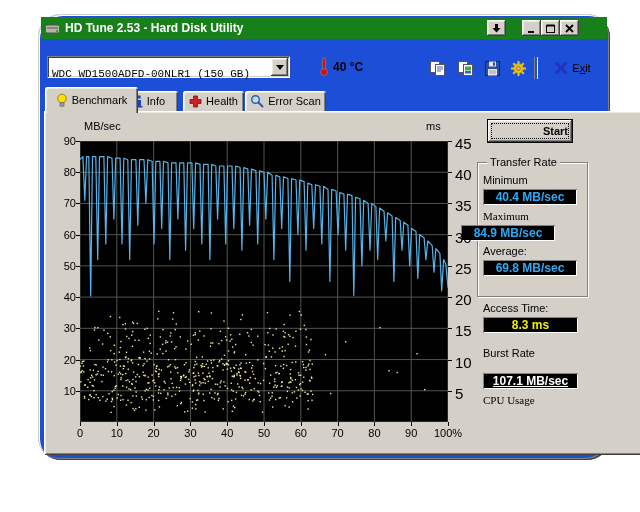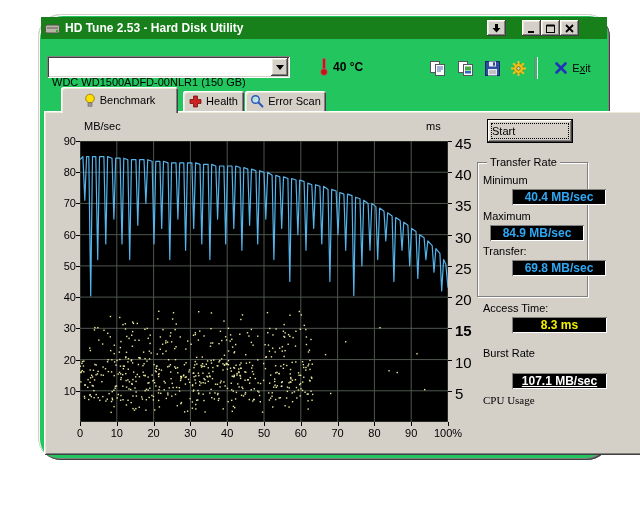--- a/index.html
+++ b/index.html
@@ -1,36 +1,36 @@
 <!DOCTYPE html>
 <html><head>
 <meta charset="utf-8">
 <style>
   html,body{margin:0;padding:0;}
   body{width:640px;height:512px;background:#ffffff;position:relative;
        font-family:"Liberation Sans",sans-serif;font-size:11px;color:#000;
        -webkit-font-smoothing:none;}
-  .app{position:absolute;left:38px;top:14px;width:572px;height:446px;background:#22c55e;
+  .app{position:absolute;left:38px;top:14px;width:572px;height:446px;background:#1d4ed8;
        box-shadow:inset 1px 1px 0 #d4d0c8, inset -1px -1px 0 #404040,
                   inset 2px 2px 0 #ffffff, inset -2px -2px 0 #808080;border-radius:23px;}
   .titlebar{position:absolute;left:3px;top:3px;right:3px;height:22px;background:#17801a;
             display:flex;align-items:center;}
   .titlebar .title{color:#fff;font-weight:bold;font-size:12px;margin-left:4px;white-space:nowrap;}
   .tb-icon{width:17px;height:17px;margin-left:3px;flex:0 0 auto;}
   .winbtn{position:absolute;top:3px;width:19px;height:16px;background:#d4d0c8;
           box-shadow:inset -1px -1px 0 #404040, inset 1px 1px 0 #ffffff,
                      inset -2px -2px 0 #808080, inset 2px 2px 0 #ece9d8;
           display:flex;align-items:center;justify-content:center;}
   .btn3d{background:#d4d0c8;
          box-shadow:inset -1px -1px 0 #404040, inset 1px 1px 0 #ffffff,
                     inset -2px -2px 0 #808080, inset 2px 2px 0 #ece9d8;}
   .combo{position:absolute;left:9px;top:42px;width:243px;height:22px;background:#fff;
          box-shadow:inset 1px 1px 0 #808080, inset -1px -1px 0 #ffffff,
                     inset 2px 2px 0 #404040, inset -2px -2px 0 #d4d0c8;}
-  .combo .val{position:absolute;left:5px;top:20px;white-space:nowrap;}
+  .combo .val{position:absolute;left:5px;top:12px;white-space:nowrap;font-family:Liberation Mono, monospace;}
   .combo .drop{position:absolute;right:2px;top:2px;width:17px;height:18px;
                display:flex;align-items:center;justify-content:center;}
   .temp{position:absolute;left:281px;top:43px;display:flex;align-items:center;}
   .temp .t-val{font-weight:bold;font-size:12px;margin-left:4px;}
   .toolbtn{position:absolute;top:42px;width:25px;height:24px;display:flex;align-items:center;justify-content:center;}
   .tsep{position:absolute;left:496px;top:43px;width:2px;height:22px;
         border-left:1px solid #808080;border-right:1px solid #ffffff;}
   .exitbtn{position:absolute;left:504px;top:42px;width:62px;height:24px;display:flex;
            align-items:center;justify-content:center;gap:5px;}
   .tab{position:absolute;background:#d4d0c8;display:flex;align-items:center;justify-content:center;
@@ -45,29 +45,29 @@
   .plot{position:absolute;left:36px;top:30px;width:368px;height:281px;background:#000;}
   .axislabel{position:absolute;font-size:11px;color:#000;}
   .ytick{position:absolute;width:30px;text-align:right;font-size:11px;}
   .ytick-r{position:absolute;width:26px;text-align:left;font-size:15px;}
   .xtick{position:absolute;width:40px;text-align:center;font-size:11px;}
   .tickmark{position:absolute;background:#000;}
   .startbtn{position:absolute;left:444px;top:9px;width:84px;height:22px;background:#d4d0c8;
             box-shadow:0 0 0 1px #000, inset -1px -1px 0 #404040, inset 1px 1px 0 #ffffff,
                        inset -2px -2px 0 #808080, inset 2px 2px 0 #ece9d8;}
   .startbtn .focus{position:absolute;left:3px;top:3px;right:3px;bottom:3px;
-                   border:1px dotted #000;display:flex;align-items:center;justify-content:flex-start;}
+                   border:1px dotted #000;display:flex;align-items:center;justify-content:flex-end;font-weight:bold;}
   .groupbox{position:absolute;left:433px;top:51px;width:109px;height:133px;
             border:1px solid #808080;box-shadow:inset 1px 1px 0 #ffffff, 1px 1px 0 #ffffff;}
   .groupbox .legend{position:absolute;left:9px;top:-7px;background:#d4d0c8;padding:0 3px;}
   .small-label{position:absolute;white-space:nowrap;}
   .lcd{position:absolute;background:#000;height:16px;
        box-shadow:inset 1px 1px 0 #808080, inset -1px -1px 0 #ffffff;
        display:flex;align-items:center;justify-content:center;
-       font-weight:bold;font-size:12px;margin-left:29px;}
+       font-weight:bold;font-size:12px;}
   .lcd.cyan{color:#2fa7f2;}
   .lcd.yellow{color:#f0f000;}
   .lcd.white{color:#ffffff;}
   .u{text-decoration:underline;}
   svg{display:block;}
 </style>
 </head>
 <body>
 
 <div class="app">
@@ -151,21 +151,21 @@
     </svg>
   </div>
   <div class="tsep"></div>
   <div class="exitbtn">
     <svg width="12" height="12" viewBox="0 0 12 12">
       <path d="M1.5 1.5 L10.5 10.5 M10.5 1.5 L1.5 10.5" stroke="#2233bb" stroke-width="2.6" stroke-linecap="round"></path>
     </svg>
     <span><span>E</span><span class="u">x</span><span>it</span></span>
   </div>
 
-  <div class="tab active" style="left:23px;width:117px;">
+  <div class="tab active" style="left:7px;width:93px;">
     <svg width="12" height="14" viewBox="0 0 12 14">
       <circle cx="6" cy="5.5" r="4.3" fill="#ffe000" stroke="#a08000"></circle>
       <rect x="4" y="9.8" width="4" height="3.4" fill="#9a9a9a" stroke="#606060" stroke-width="0.6"></rect>
     </svg>
     <span>Benchmark</span>
   </div>
   <div class="tab inactive" style="left:84px;width:56px;">
     <svg width="8" height="13" viewBox="0 0 8 13">
       <rect x="2.4" y="0.5" width="3.2" height="3" fill="#2244bb"></rect>
       <path d="M1 5 h5 v6 h1.5 v1.5 H0.5 V11 H2 V6.5 H1 Z" fill="#2244bb"></path>
@@ -837,23 +837,23 @@
       <div class="focus">
           <span>Start</span>
         </div>
     </div>
 
     <div class="groupbox">
       <span class="legend">Transfer Rate</span>
     </div>
     <div class="small-label" style="left:439px;top:63px;">Minimum</div>
     <div class="lcd cyan" style="left:439px;top:78px;width:94px;">40.4 MB/sec</div>
-    <div class="small-label" style="left:439px;top:99px;">Maximum</div>
+    <div class="small-label" style="left:439px;top:99px;font-family:Liberation Serif, serif;">Maximum</div>
     <div class="lcd cyan" style="left:417px;top:114px;width:94px;">84.9 MB/sec</div>
-    <div class="small-label" style="left:439px;top:134px;">Transfer:</div>
+    <div class="small-label" style="left:439px;top:134px;">Average:</div>
     <div class="lcd cyan" style="left:439px;top:149px;width:94px;">69.8 MB/sec</div>
 
     <div class="small-label" style="left:439px;top:191px;">Access Time:</div>
     <div class="lcd yellow" style="left:439px;top:206px;width:95px;">8.3 ms</div>
 
     <div class="small-label" style="left:439px;top:236px;">Burst Rate</div>
     <div class="lcd white" style="left:439px;top:262px;width:95px;text-decoration:underline;">107.1 MB/sec</div>
 
     <div class="small-label" style="left:439px;top:283px;font-family:Liberation Serif, serif;">CPU Usage</div>
 
@@ -880,21 +880,21 @@
       <div class="ytick-r" style="left: 411px; top: 55.2222px;">40</div>
       <div class="tickmark" style="left: 404px; top: 61.2222px; width: 4px; height: 1px;"></div>
       <div class="ytick-r" style="left: 411px; top: 86.4444px;">35</div>
       <div class="tickmark" style="left: 404px; top: 92.4444px; width: 4px; height: 1px;"></div>
       <div class="ytick-r" style="left: 411px; top: 117.667px;">30</div>
       <div class="tickmark" style="left: 404px; top: 123.667px; width: 4px; height: 1px;"></div>
       <div class="ytick-r" style="left: 411px; top: 148.889px;">25</div>
       <div class="tickmark" style="left: 404px; top: 154.889px; width: 4px; height: 1px;"></div>
       <div class="ytick-r" style="left: 411px; top: 180.111px;">20</div>
       <div class="tickmark" style="left: 404px; top: 186.111px; width: 4px; height: 1px;"></div>
-      <div class="ytick-r" style="left: 411px; top: 211.333px; font-weight: bold;">15</div>
+      <div class="ytick-r" style="left: 411px; top: 211.333px;">15</div>
       <div class="tickmark" style="left: 404px; top: 217.333px; width: 4px; height: 1px;"></div>
       <div class="ytick-r" style="left: 411px; top: 242.556px;">10</div>
       <div class="tickmark" style="left: 404px; top: 248.556px; width: 4px; height: 1px;"></div>
       <div class="ytick-r" style="left: 411px; top: 273.778px;">5</div>
       <div class="tickmark" style="left: 404px; top: 279.778px; width: 4px; height: 1px;"></div>
       <div class="xtick" style="left: 16px; top: 316px;">0</div>
       <div class="tickmark" style="left: 36px; top: 311px; width: 1px; height: 4px;"></div>
       <div class="xtick" style="left: 52.8px; top: 316px;">10</div>
       <div class="tickmark" style="left: 72.8px; top: 311px; width: 1px; height: 4px;"></div>
       <div class="xtick" style="left: 89.6px; top: 316px;">20</div>

